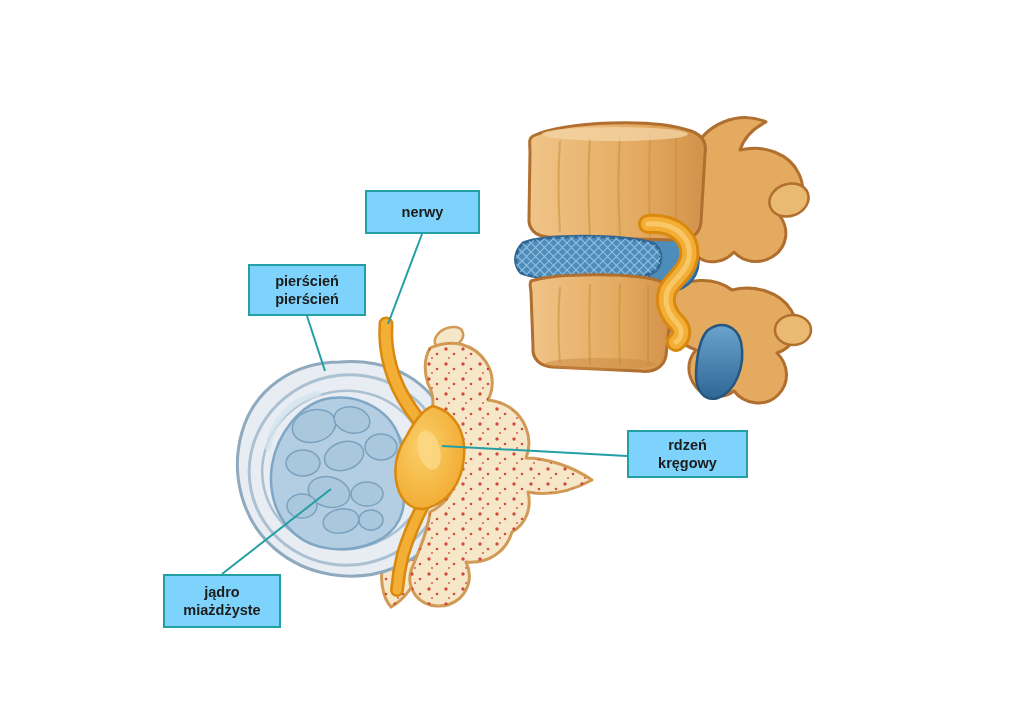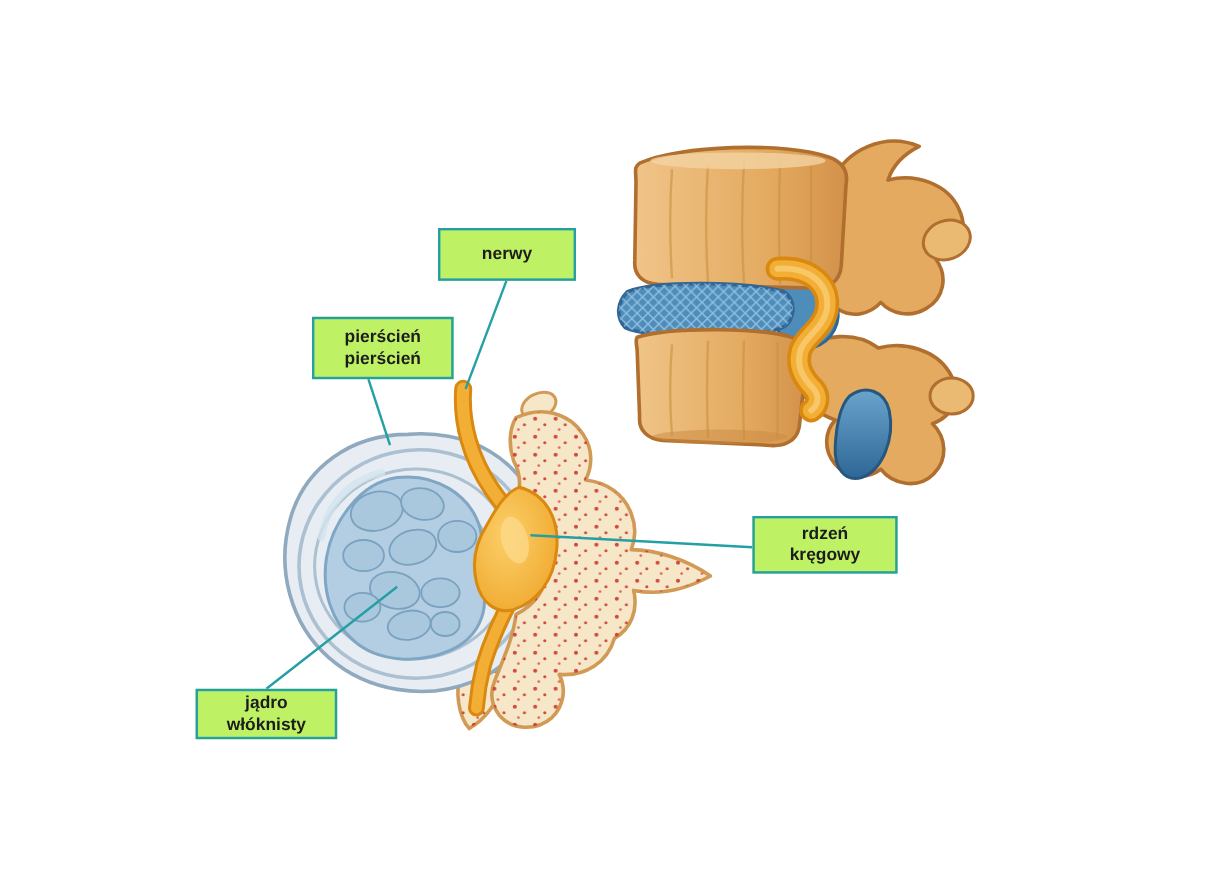--- a/index.html
+++ b/index.html
@@ -2,29 +2,29 @@
 <html><head>
 <meta charset="utf-8">
 <style>
   html,body{margin:0;padding:0;background:#ffffff;}
   .canvas{
     position:relative;width:1024px;height:724px;background:#ffffff;
     font-family:"Liberation Sans",sans-serif;overflow:hidden;
   }
   .canvas > svg{position:absolute;left:0;top:0;}
   .label{
-    position:absolute;box-sizing:border-box;background:#bef264;
+    position:absolute;box-sizing:border-box;background:#7dd3fc;
     border:2px solid #249fa4;color:#1c1c1c;font-weight:700;
     font-size:14.5px;line-height:1.25;display:flex;flex-direction:column;
     align-items:center;justify-content:center;text-align:center;z-index:2;
   }
   #label-nerwy    {left:365px;top:190px;width:115px;height:44px;}
-  #label-pierscien{left:260px;top:264px;width:118px;height:52px;}
+  #label-pierscien{left:248px;top:264px;width:118px;height:52px;}
   #label-rdzen    {left:627px;top:430px;width:121px;height:48px;}
-  #label-jadro    {left:163px;top:574px;width:118px;height:42px;}
+  #label-jadro    {left:163px;top:574px;width:118px;height:54px;}
 </style>
 </head>
 <body>
 
 <div class="canvas">
 
   <svg width="1024" height="724" viewBox="0 0 1024 724">
     <defs>
       <linearGradient id="boneGrad" x1="0" y1="0" x2="1" y2="0">
         <stop offset="0" stop-color="#f0c488"></stop>
@@ -190,16 +190,16 @@
     <span>pierścień</span>
   </div>
 
   <div class="label" id="label-rdzen">
     <span>rdzeń</span>
     <span>kręgowy</span>
   </div>
 
   <div class="label" id="label-jadro">
     <span>jądro</span>
-    <span>włóknisty</span>
+    <span>miażdżyste</span>
   </div>
 
 </div>
 
 </body></html>

